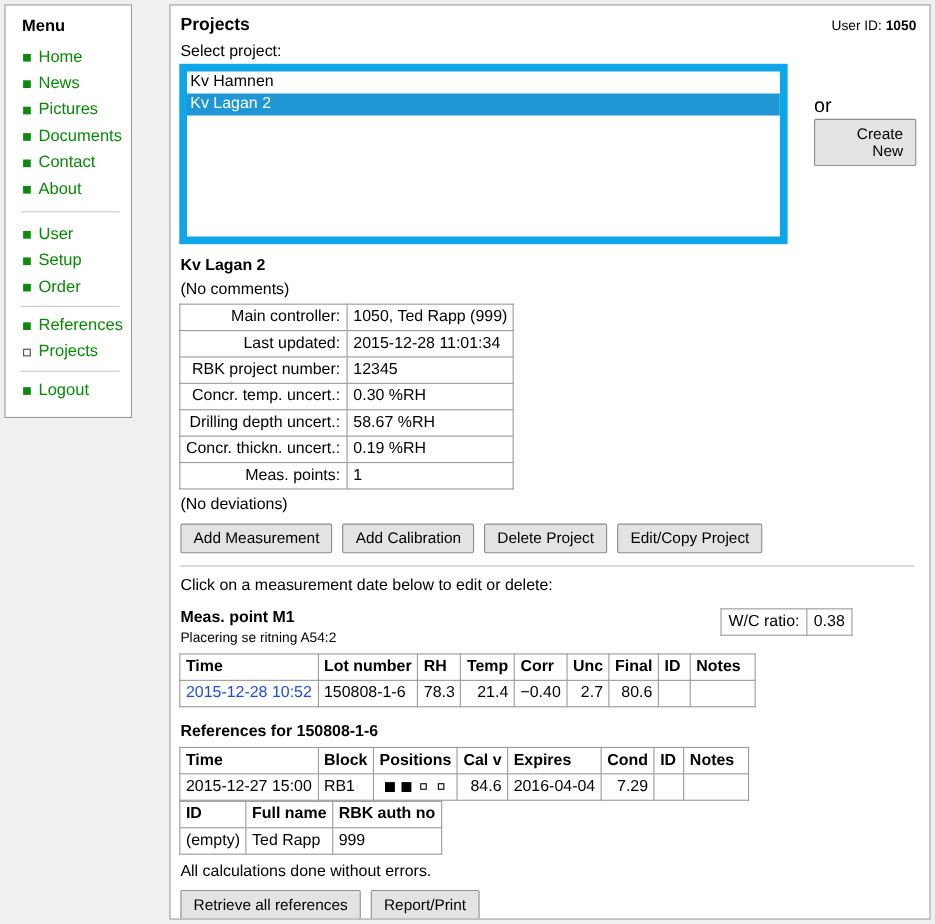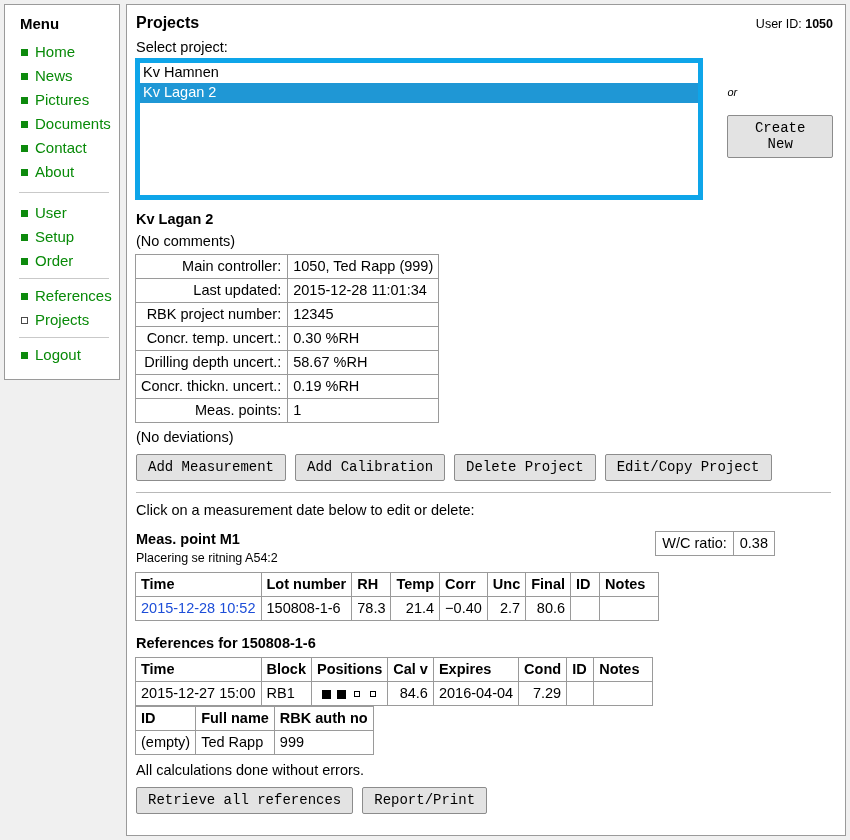--- a/index.html
+++ b/index.html
@@ -15,20 +15,21 @@
     color: #000;
     overflow: hidden;
   }
   .page {
     display: flex;
     align-items: flex-start;
     padding: 4px 4px 0 4px;
     box-sizing: border-box;
     width: 850px;
     height: 840px;
+    gap: 28px;
   }
 
   
   .sidebar {
     width: 116px;
     background: #ffffff;
     border: 1px solid #9a9a9a;
     box-sizing: border-box;
     padding: 8px 0 12px 0;
     margin-right: 6px;
@@ -103,56 +104,56 @@
     margin: 7px 0 3px 1px;
     font-size: 14.5px;
   }
 
   .select-row {
     display: flex;
     align-items: flex-start;
   }
   .listbox {
     width: 581px;
-    height: 142px;
-    border: 5px solid #0ea5e9;
+    height: 164px;
+    border: 7px solid #0ea5e9;
     background: #fff;
     box-sizing: border-box;
     overflow: hidden;
   }
   .listbox-item {
     padding: 1px 3px 2px 3px;
     font-size: 14.5px;
     line-height: 17px;
     cursor: pointer;
     white-space: nowrap;
   }
   .listbox-item.selected {
     background: #1f97d5;
     color: #ffffff;
   }
   .side-actions {
     margin-left: 24px;
     padding-top: 28px;
   }
   .or-text {
-    font-size: 11px;
-    margin-bottom: 17px;
-    font-style: italic;
+    font-size: 18px;
+    margin-bottom: 1px;
   }
   button.btn {
-    font-family: Liberation Mono, monospace;
+    font-family: Liberation Sans, sans-serif;
     font-size: 14px;
     background: #e3e3e3;
     border: 1px solid #8c8c8c;
     border-radius: 2px;
     padding: 4px 11px 5px 11px;
     color: #000;
     cursor: pointer;
     line-height: 16px;
+    text-align: right;
   }
 
   .project-name {
     font-weight: bold;
     font-size: 14.5px;
     margin: 11px 0 0 1px;
   }
   .sub-note {
     font-size: 14.5px;
     margin: 6px 0 5px 1px;

